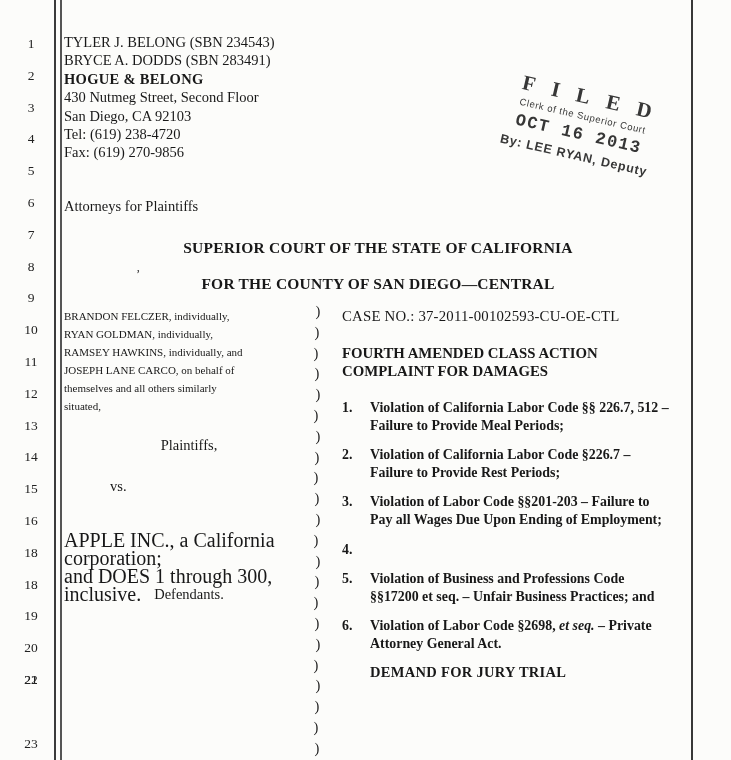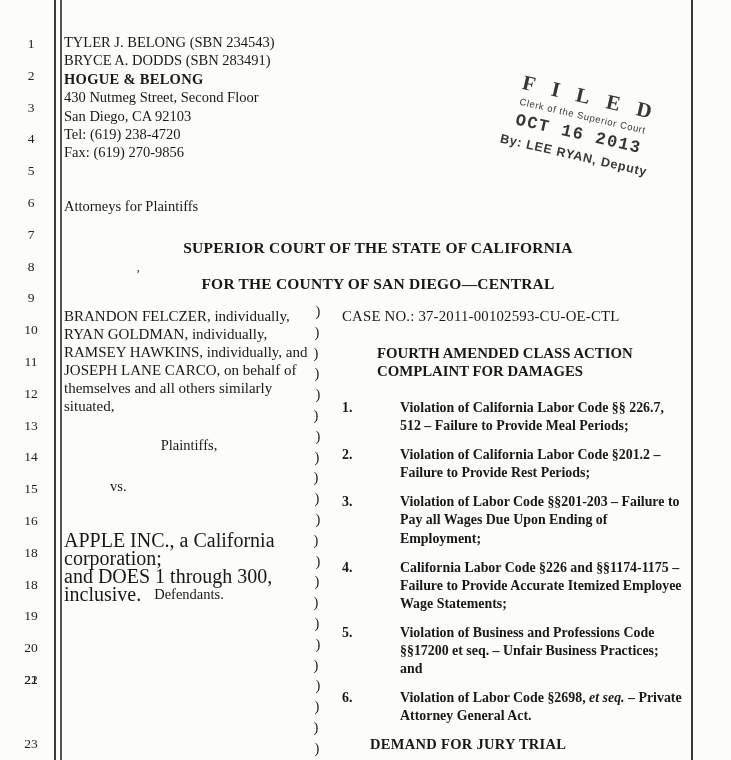--- a/index.html
+++ b/index.html
@@ -27,44 +27,44 @@
     font-size:14.5px; line-height:18.4px; }
   .attorney-block .bold { font-weight:bold; letter-spacing:0.3px; }
   .attorneys-for { position:absolute; left:64px; top:198px; font-size:14.5px; }
   
   .court-title { position:absolute; left:64px; width:628px; text-align:center;
     font-weight:bold; font-size:15.5px; letter-spacing:0.2px; }
   .court-title.t1 { top:239px; }
   .court-title.t2 { top:275px; }
   
   .plaintiff-block { position:absolute; left:64px; top:307px; width:250px;
-    font-size:15px; line-height:18.1px; }
+    font-size:11px; line-height:18.1px; }
   .plaintiffs-label { position:absolute; left:64px; top:437px; width:250px;
     text-align:center; font-size:14.5px; }
   .vs-label { position:absolute; left:110px; top:478px; font-size:14.5px; }
   .defendant-block { position:absolute; left:64px; top:531px; width:270px;
     font-size:20px; line-height:18.1px;font-family:Liberation Serif, serif; }
   .defendants-label { position:absolute; left:64px; top:586px; width:250px;
     text-align:center; font-size:14.5px; }
   
   .paren-col { position:absolute; left:304px; top:301px; width:26px;
     text-align:center; font-size:14.5px; line-height:20.8px; color:#1c1c1c; }
   .paren-col span { display:block; }
   .paren-col span:nth-child(odd){ transform:translateX(1px); }
   .paren-col span:nth-child(3n){ transform:translateX(-1px); }
   
   .case-no { position:absolute; left:342px; top:308px; width:350px;
     font-size:14.8px; letter-spacing:0.2px; }
   .doc-title { position:absolute; left:342px; top:344px; width:350px;
-    font-weight:bold; font-size:14.8px; line-height:18.2px;margin-left:35px; }
+    font-weight:bold; font-size:14.8px; line-height:18.2px; }
   .causes { position:absolute; left:342px; top:399px; width:340px; }
   .cause { display:flex; margin-bottom:11px; font-weight:bold;
     font-size:13.9px; line-height:18.1px; }
   .cause .num { width:28px; flex:0 0 28px; }
-  .cause .txt { width:305px;margin-left:30px; }
+  .cause .txt { width:305px; }
   .jury-demand { margin-left:28px; margin-top:9px; font-weight:bold;
     font-size:14.5px; letter-spacing:0.3px; }
   
   .stamp { position:absolute; left:476px; top:84px; width:210px;
     transform:rotate(13deg); transform-origin:50% 50%;
     text-align:center; color:#222; opacity:0.9; }
   .stamp .filed { font-family:"Liberation Serif",serif; font-weight:bold;
     font-size:21px; letter-spacing:17px; padding-left:17px; }
   .stamp .clerk { font-family:"Liberation Sans",sans-serif; font-size:9.5px;
     letter-spacing:0.6px; margin-top:1px; }
@@ -180,29 +180,28 @@
       <div>COMPLAINT FOR DAMAGES</div>
     </div>
 
   <div class="causes" id="causes">
       <div class="cause">
         <div class="num">1.</div>
         <div class="txt">Violation of California Labor Code §§ 226.7, 512 – Failure to Provide Meal Periods;</div>
       </div>
       <div class="cause">
         <div class="num">2.</div>
-        <div class="txt">Violation of California Labor Code §201.2 – Failure to Provide Rest Periods;</div>
+        <div class="txt">Violation of California Labor Code §226.7 – Failure to Provide Rest Periods;</div>
       </div>
       <div class="cause">
         <div class="num">3.</div>
         <div class="txt">Violation of Labor Code §§201-203 – Failure to Pay all Wages Due Upon Ending of Employment;</div>
       </div>
       <div class="cause">
         <div class="num">4.</div>
-        <div class="txt">California Labor Code §226 and §§1174-1175 – Failure to Provide Accurate Itemized Employee Wage Statements;</div>
       </div>
       <div class="cause">
         <div class="num">5.</div>
         <div class="txt">Violation of Business and Professions Code §§17200 et seq. – Unfair Business Practices; and</div>
       </div>
       <div class="cause">
         <div class="num">6.</div>
         <div class="txt">Violation of Labor Code §2698, <i>et seq.</i> – Private Attorney General Act.</div>
       </div>
       <div class="jury-demand">DEMAND FOR JURY TRIAL</div>

